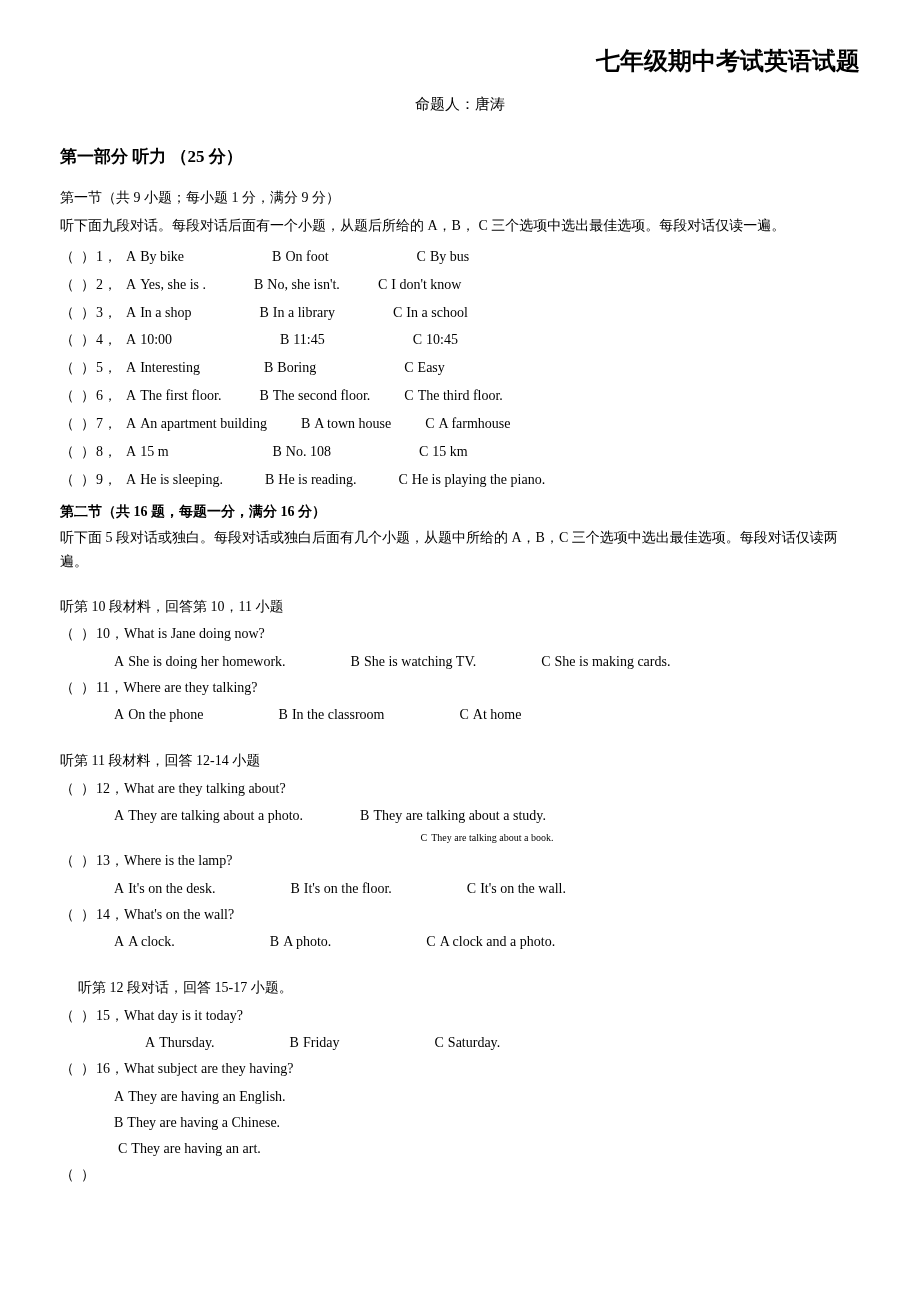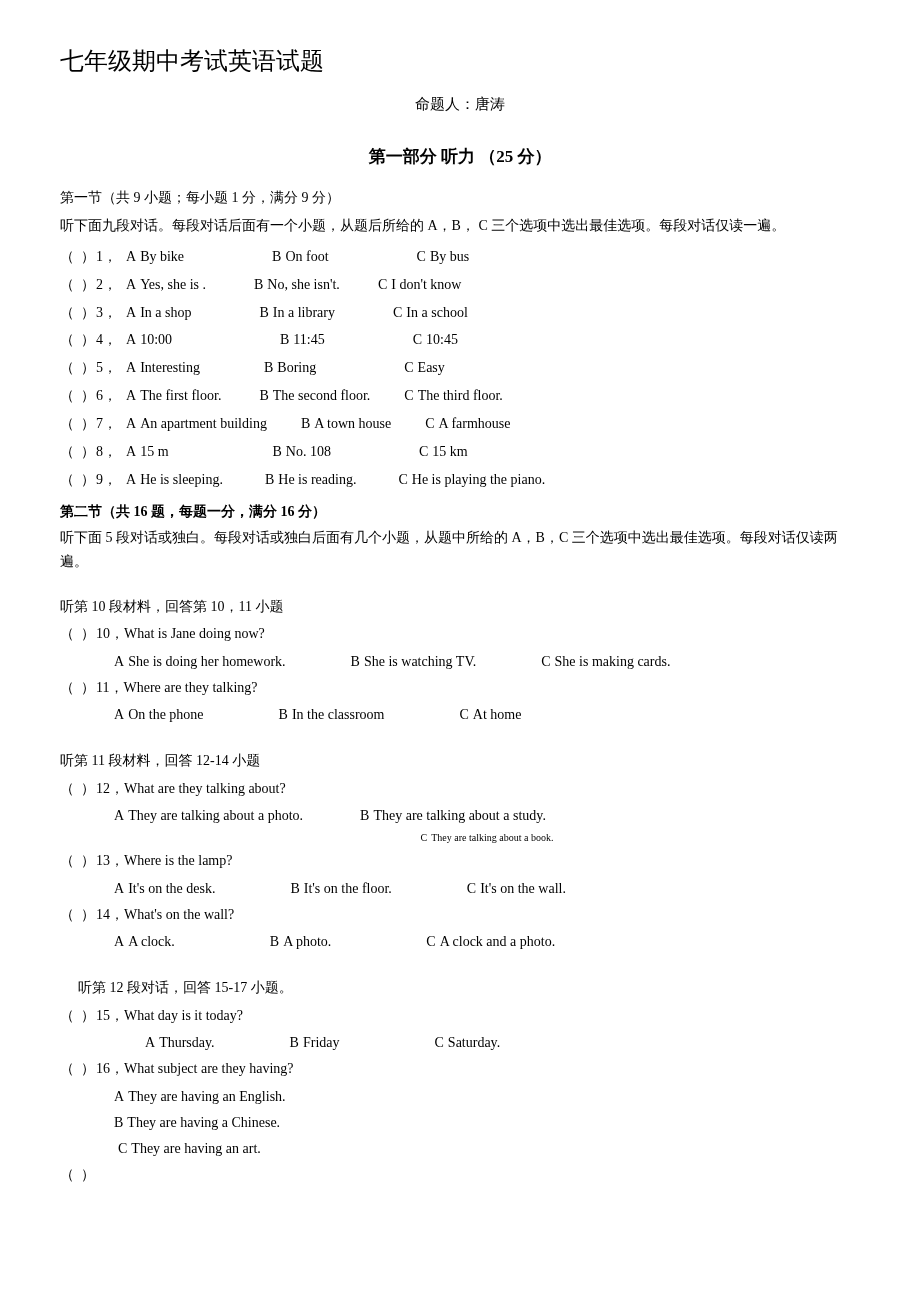--- a/index.html
+++ b/index.html
@@ -11,32 +11,32 @@
       background: #ffffff;
       font-family: "SimSun", "宋体", serif;
       font-size: 15px;
       color: #000000;
       width: 920px;
       min-height: 1302px;
       padding: 40px 60px;
       line-height: 1.8;
     }
     .page-title {
-      text-align: left;
+      text-align: right;
       font-size: 24px;
-      font-weight: normal;
+      font-weight: bold;
       margin-bottom: 8px;
     }
     .subtitle {
       text-align: center;
       font-size: 15px;
       margin-bottom: 24px;
     }
     .section-header {
-      text-align: center;
+      text-align: left;
       font-size: 17px;
       font-weight: bold;
       margin-bottom: 12px;
     }
     .section-note {
       font-size: 14px;
       margin-bottom: 4px;
     }
     .instruction {
       font-size: 14px;

